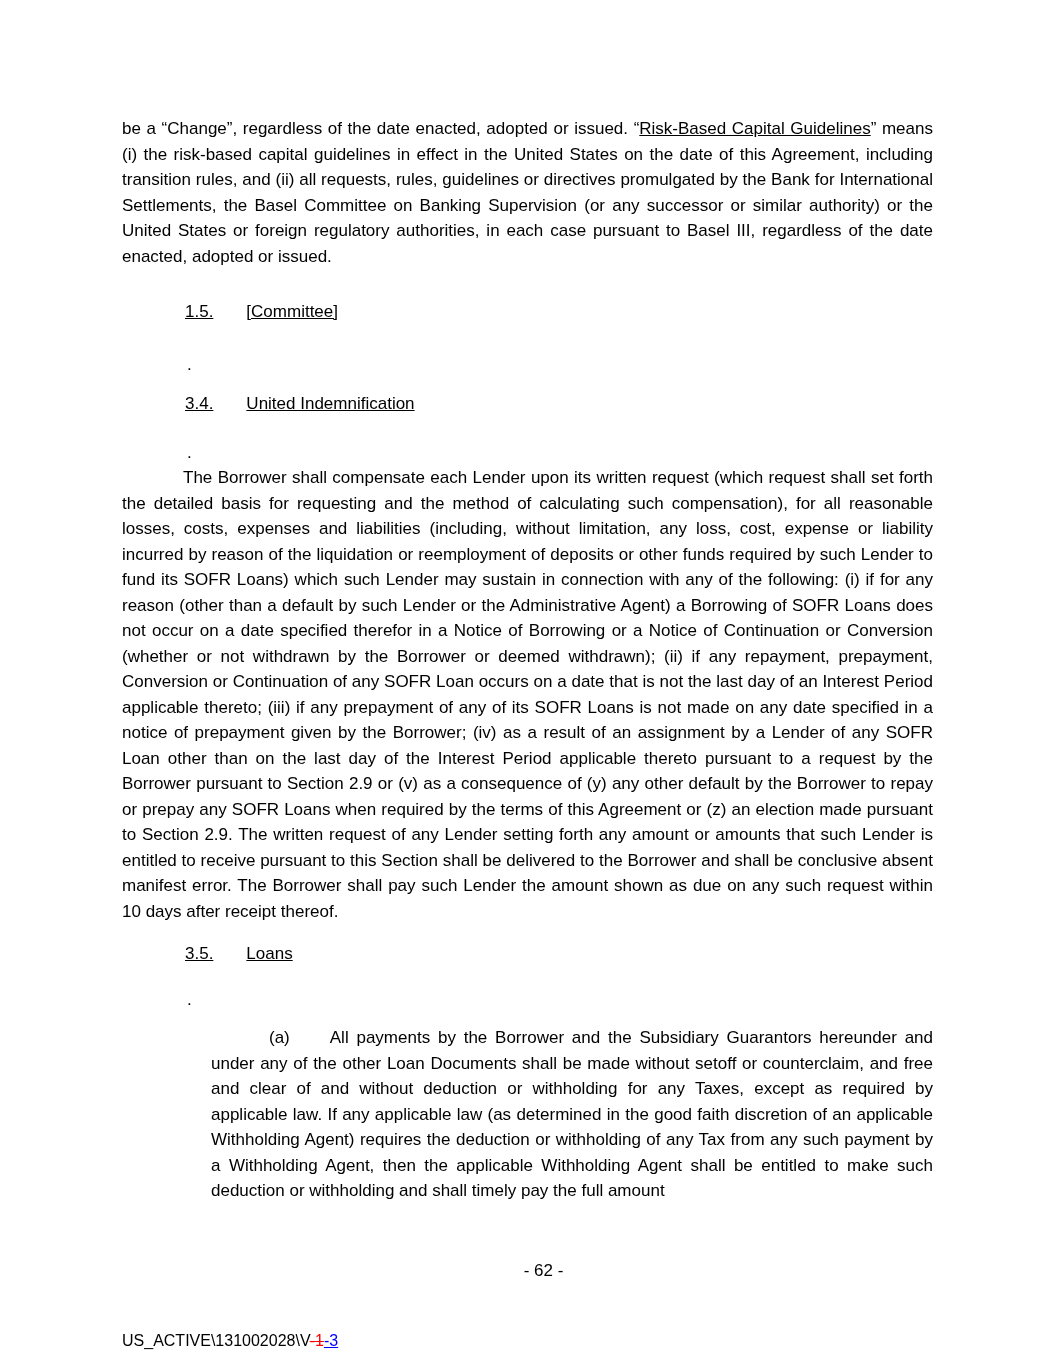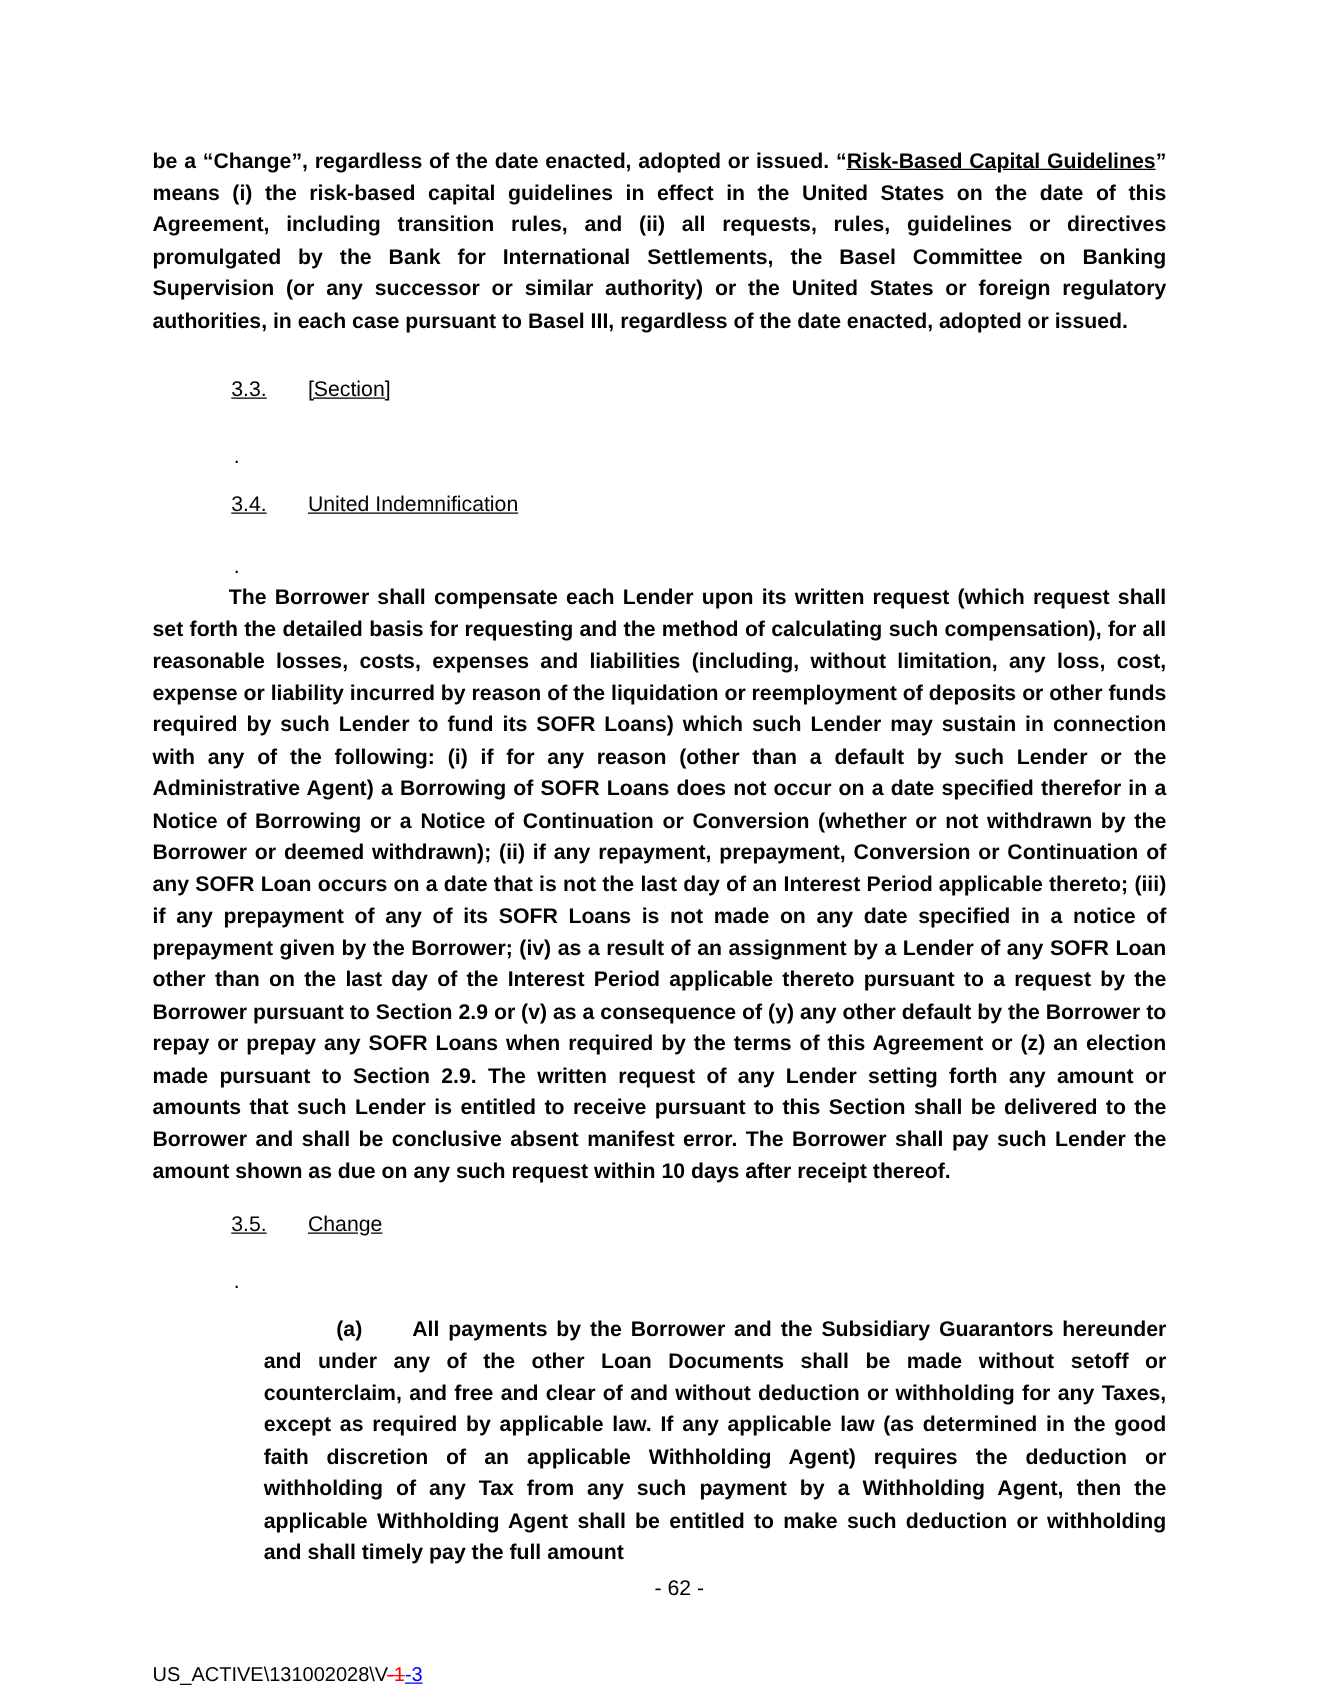--- a/index.html
+++ b/index.html
@@ -17,21 +17,21 @@
     font-size: 17px;
     line-height: 25.5px;
     color: #000000;
   }
   .content {
     box-sizing: border-box;
     padding: 116px 122px 0 122px;
     width: 1055px;
   }
   p { margin: 0; }
-  .justify { text-align: justify; font-weight: bold; }
+  .justify { text-align: justify; }
   .u { text-decoration: underline; }
   .heading { white-space: nowrap; }
   .h-num { margin-left: 63px; }
   .htab { display: inline-block; width: 33px; }
   .atab { display: inline-block; width: 40px; }
   .dot { margin-left: 65px; }
   .mt-h33 { margin-top: 30px; }
   .mt-dot1 { margin-top: 27px; }
   .mt-h34 { margin-top: 14px; }
   .mt-dot2 { margin-top: 23px; }
@@ -61,31 +61,31 @@
   .rev-ins { color: #0000ff; text-decoration: underline; }
 </style>
 </head>
 <body>
 
 <div class="page">
   <div class="content">
 
     <p class="justify"><span>be a “Change”, regardless of the date enacted, adopted or issued.  “</span><span class="u">Risk-Based Capital Guidelines</span><span>” means (i) the risk-based capital guidelines in effect in the United States on the date of this Agreement, including transition rules, and (ii) all requests, rules, guidelines or directives promulgated by the Bank for International Settlements, the Basel Committee on Banking Supervision (or any successor or similar authority) or the United States or foreign regulatory authorities, in each case pursuant to Basel III, regardless of the date enacted, adopted or issued.</span></p>
 
-    <p class="heading mt-h33"><span class="u h-num">3.3.</span><span class="htab"></span><span class="u">[Section]</span></p>
+    <p class="heading mt-h33"><span class="u h-num">1.5.</span><span class="htab"></span><span class="u">[Committee]</span></p>
 
     <p class="dot mt-dot1">.</p>
 
     <p class="heading mt-h34"><span class="u h-num">3.4.</span><span class="htab"></span><span class="u">United Indemnification</span></p>
 
     <p class="dot mt-dot2">.</p>
 
     <p class="justify mt-p2">The Borrower shall compensate each Lender upon its written request (which request shall set forth the detailed basis for requesting and the method of calculating such compensation), for all reasonable losses, costs, expenses and liabilities (including, without limitation, any loss, cost, expense or liability incurred by reason of the liquidation or reemployment of deposits or other funds required by such Lender to fund its SOFR Loans) which such Lender may sustain in connection with any of the following: (i) if for any reason (other than a default by such Lender or the Administrative Agent) a Borrowing of SOFR Loans does not occur on a date specified therefor in a Notice of Borrowing or a Notice of Continuation or Conversion (whether or not withdrawn by the Borrower or deemed withdrawn); (ii) if any repayment, prepayment, Conversion or Continuation of any SOFR Loan occurs on a date that is not the last day of an Interest Period applicable thereto; (iii) if any prepayment of any of its SOFR Loans is not made on any date specified in a notice of prepayment given by the Borrower; (iv) as a result of an assignment by a Lender of any SOFR Loan other than on the last day of the Interest Period applicable thereto pursuant to a request by the Borrower pursuant to Section 2.9 or (v) as a consequence of (y) any other default by the Borrower to repay or prepay any SOFR Loans when required by the terms of this Agreement or (z) an election made pursuant to Section 2.9.  The written request of any Lender setting forth any amount or amounts that such Lender is entitled to receive pursuant to this Section shall be delivered to the Borrower and shall be conclusive absent manifest error.  The Borrower shall pay such Lender the amount shown as due on any such request within 10 days after receipt thereof.</p>
 
-    <p class="heading mt-h35"><span class="u h-num">3.5.</span><span class="htab"></span><span class="u">Change</span></p>
+    <p class="heading mt-h35"><span class="u h-num">3.5.</span><span class="htab"></span><span class="u">Loans</span></p>
 
     <p class="dot mt-dot3">.</p>
 
     <p class="justify para-a"><span>(a)</span><span class="atab"></span><span>All payments by the Borrower and the Subsidiary Guarantors hereunder and under any of the other Loan Documents shall be made without setoff or counterclaim, and free and clear of and without deduction or withholding for any Taxes, except as required by applicable law. If any applicable law (as determined in the good faith discretion of an applicable Withholding Agent) requires the deduction or withholding of any Tax from any such payment by a Withholding Agent, then the applicable Withholding Agent shall be entitled to make such deduction or withholding and shall timely pay the full amount</span></p>
 
   </div>
 
   <div class="page-num">- 62 -</div>
 
   <div class="doc-id"><span>US_ACTIVE\131002028\V</span><span class="rev-del">-1</span><span class="rev-ins">-3</span></div>

